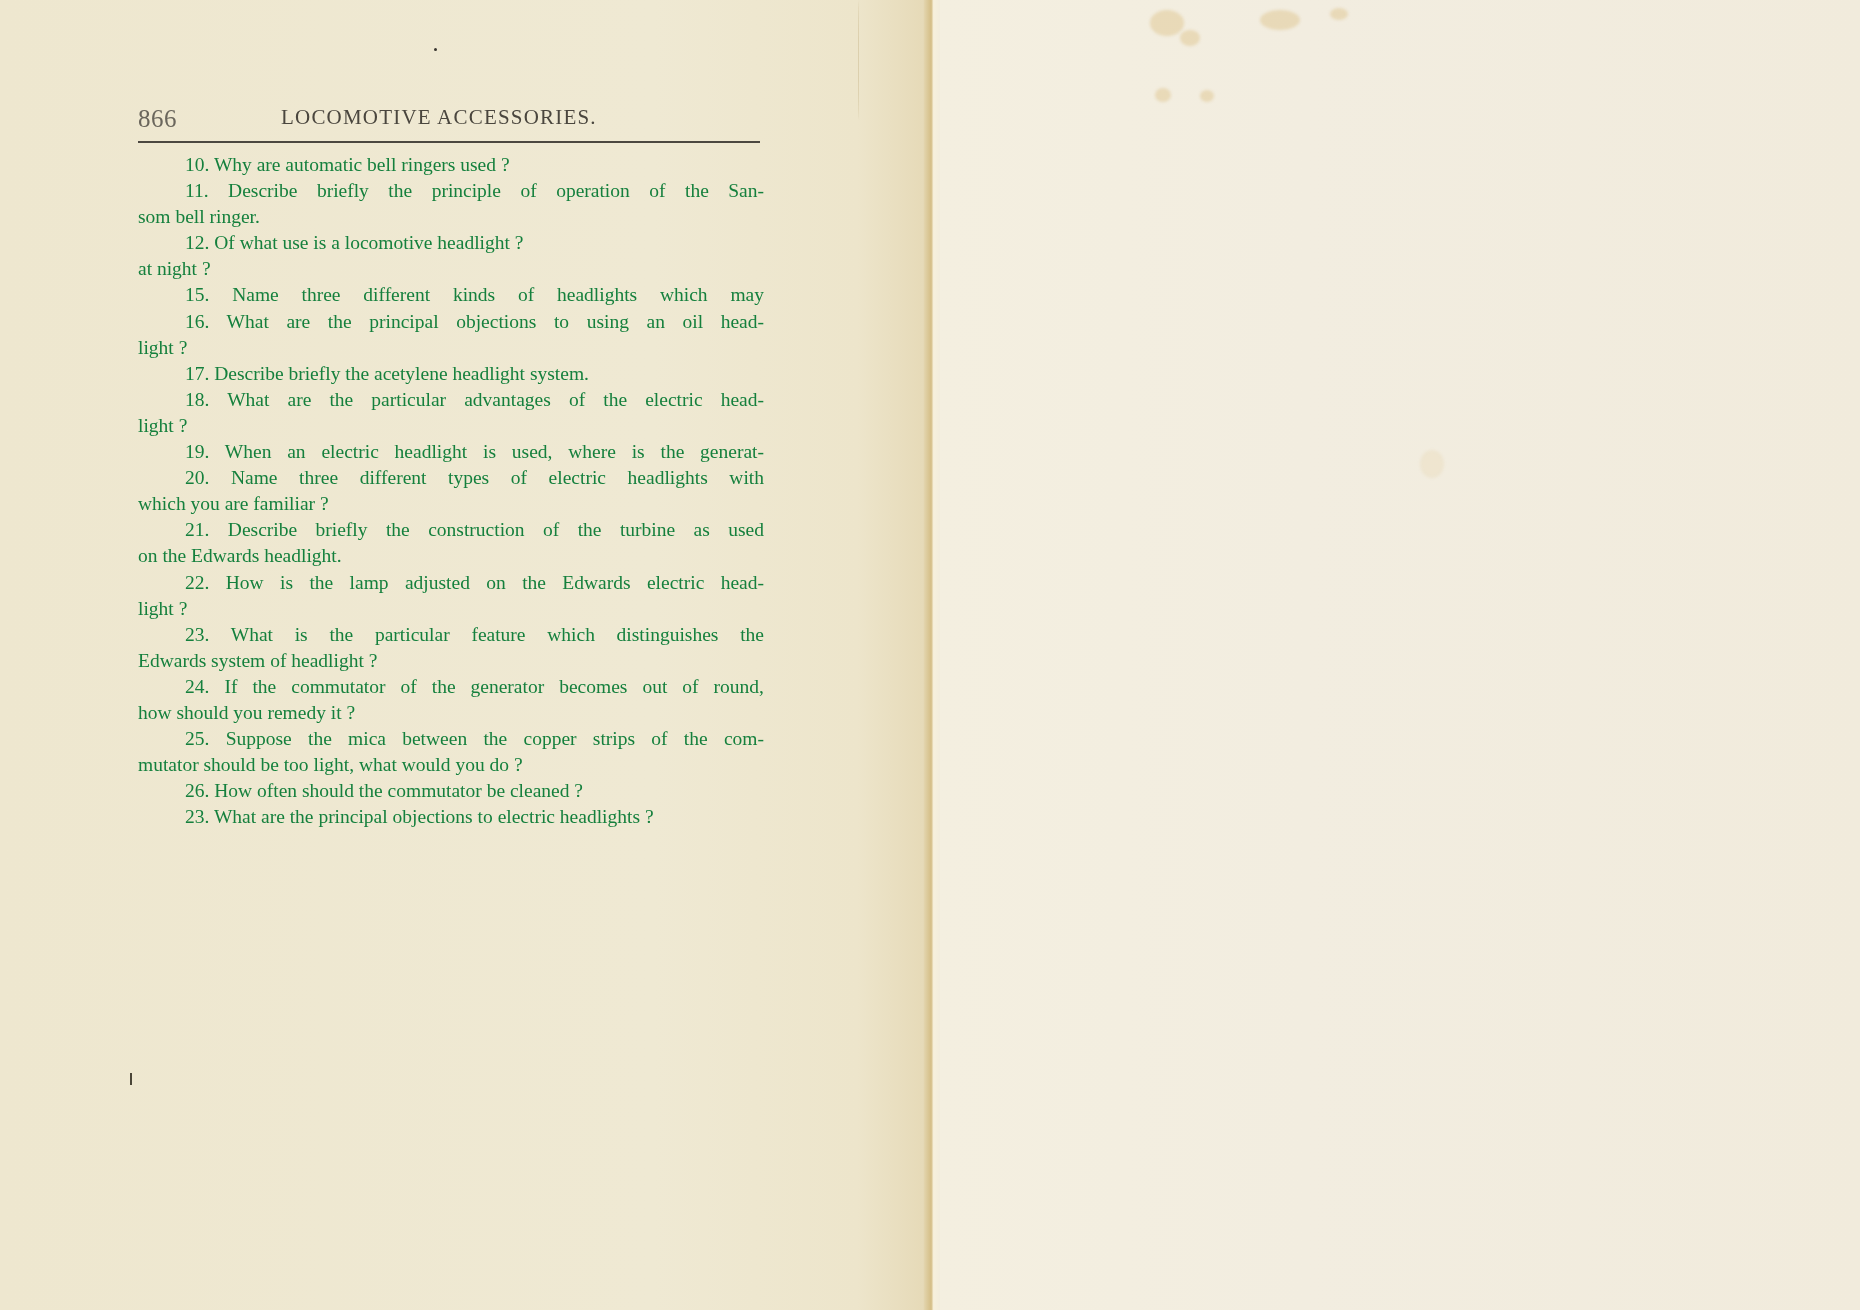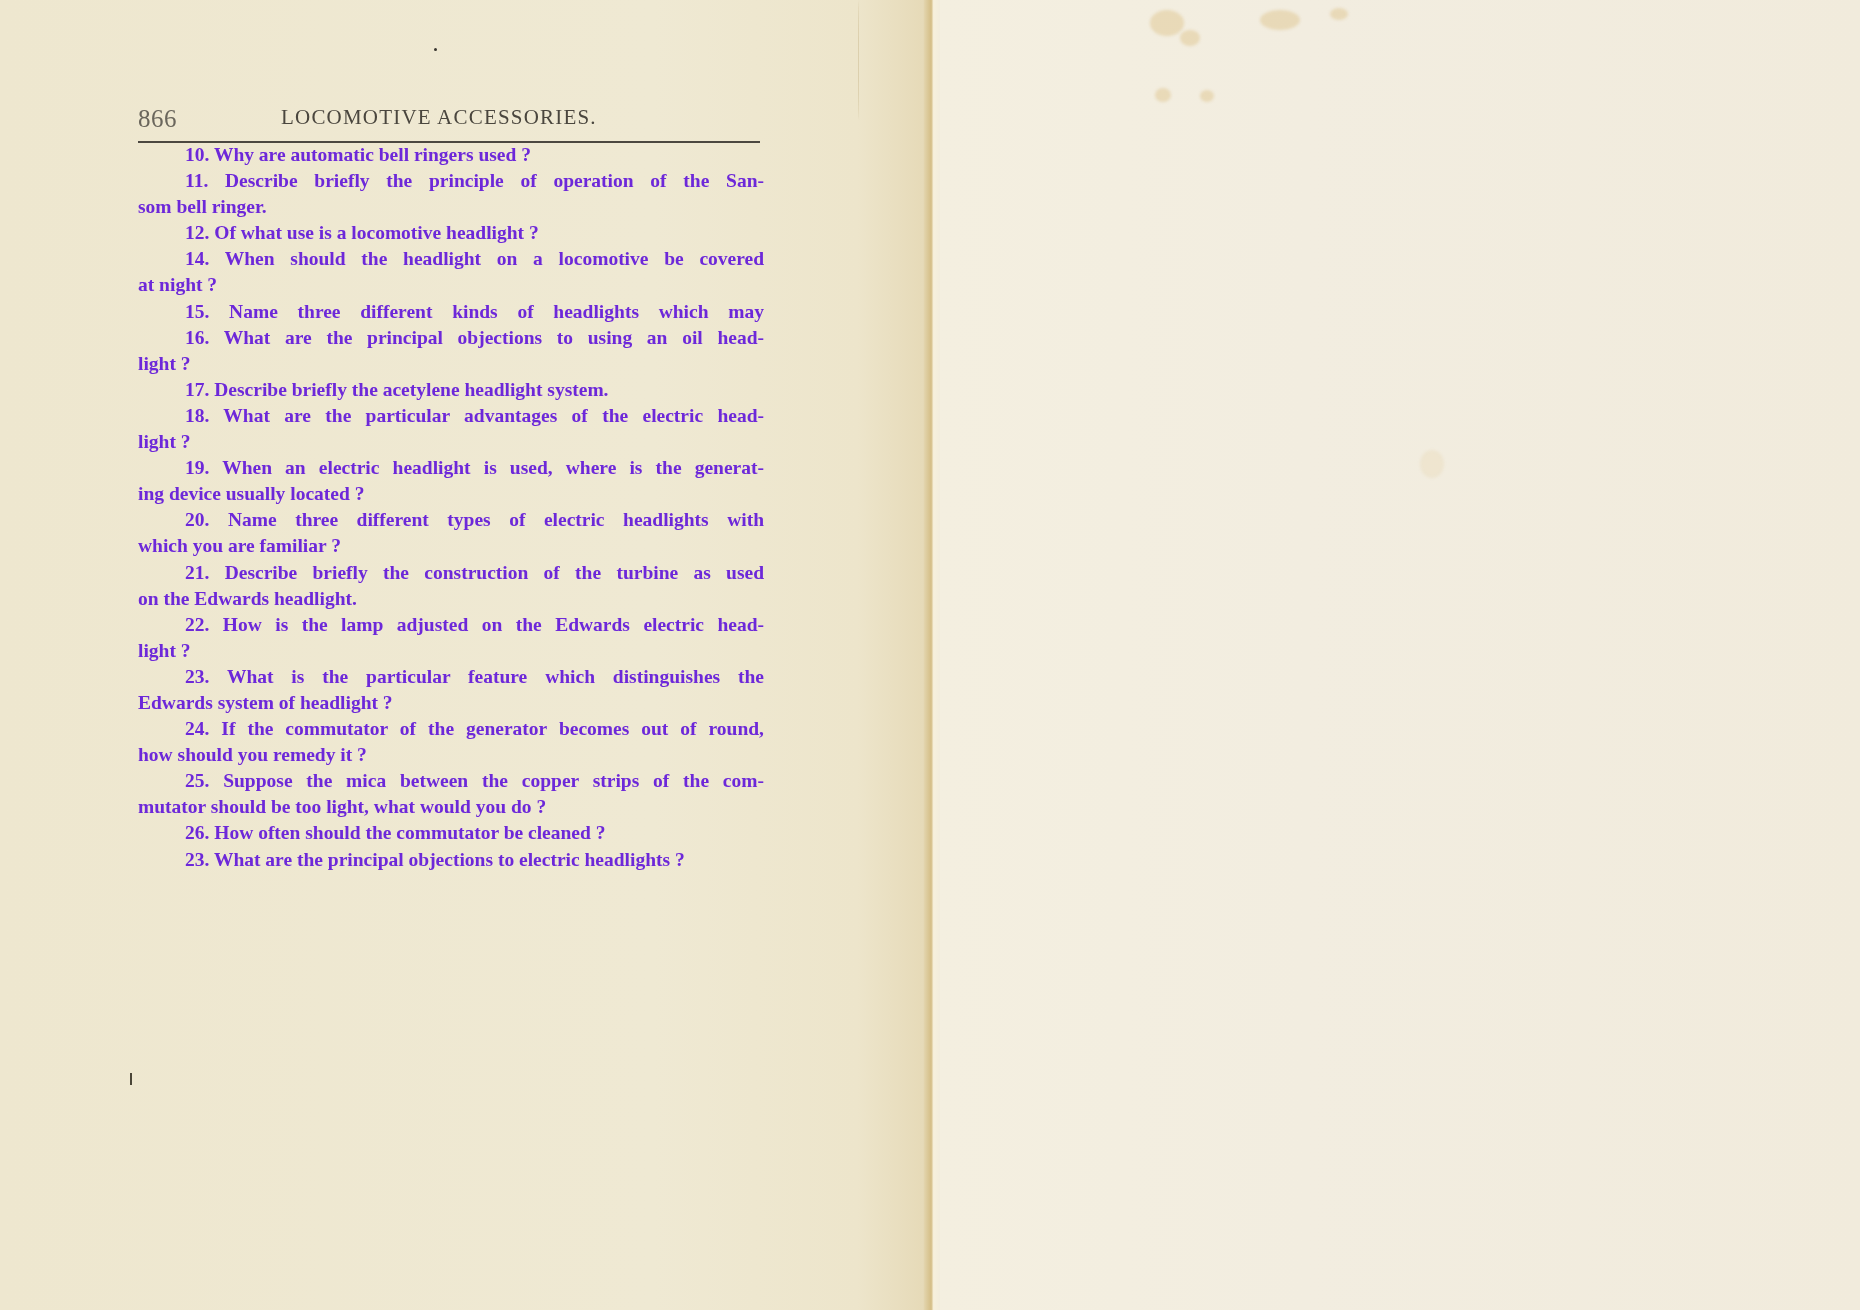--- a/index.html
+++ b/index.html
@@ -31,22 +31,22 @@
     position:absolute; left:138px; top:105px; width:622px; height:30px;
     color:#4a463e; font-size:21px; letter-spacing:0.5px;
   }
   .folio { position:absolute; left:0; top:0; color:#6a665c; font-size:25px; }
   .head-title { position:absolute; left:143px; top:0; letter-spacing:1.2px; }
   .head-rule {
     position:absolute; left:138px; top:141px; width:622px; height:0;
     border-top:2px solid #4c4840;
   }
   .body-text {
-    position:absolute; left:138px; top:142px; width:626px;
-    color:#6d28d9; font-size:19.5px; line-height:26.1px;font-weight:bold;
+    position:absolute; left:138px; top:152px; width:626px;
+    color:#15803d; font-size:19.5px; line-height:26.1px;
   }
   .q { margin:0; text-align:justify; text-align-last:left; text-indent:47px; }
   .show-through {
     position:absolute; left:140px; top:1100px; width:620px;
     color:rgba(180,170,140,0.12); font-size:20px; line-height:26px;
   }
   .bottom-mark { position:absolute; left:130px; top:1073px; width:2px; height:12px; background:#4a4538; }
 </style>
 </head>
 <body>
@@ -70,30 +70,28 @@
   <span class="folio">866</span>
   <span class="head-title">LOCOMOTIVE ACCESSORIES.</span>
 </div>
 <div class="head-rule"></div>
 
 <div class="body-text" id="body-text">
     <p class="q" style="text-indent: 47px; text-align-last: left;">10. Why are automatic bell ringers used ?</p>
     <p class="q" style="text-indent: 47px; text-align-last: justify;">11. Describe briefly the principle of operation of the San-</p>
     <p class="q" style="text-indent: 0px; text-align-last: left;">som bell ringer.</p>
     <p class="q" style="text-indent: 47px; text-align-last: left;">12. Of what use is a locomotive headlight ?</p>
-    <p class="q" style="text-indent: 47px; text-align-last: justify;">14. When should the headlight on a locomotive be covered</p>
     <p class="q" style="text-indent: 0px; text-align-last: left;">at night ?</p>
     <p class="q" style="text-indent: 47px; text-align-last: justify;">15. Name three different kinds of headlights which may</p>
     <p class="q" style="text-indent: 47px; text-align-last: justify;">16. What are the principal objections to using an oil head-</p>
     <p class="q" style="text-indent: 0px; text-align-last: left;">light ?</p>
     <p class="q" style="text-indent: 47px; text-align-last: left;">17. Describe briefly the acetylene headlight system.</p>
     <p class="q" style="text-indent: 47px; text-align-last: justify;">18. What are the particular advantages of the electric head-</p>
     <p class="q" style="text-indent: 0px; text-align-last: left;">light ?</p>
     <p class="q" style="text-indent: 47px; text-align-last: justify;">19. When an electric headlight is used, where is the generat-</p>
-    <p class="q" style="text-indent: 0px; text-align-last: left;">ing device usually located ?</p>
     <p class="q" style="text-indent: 47px; text-align-last: justify;">20. Name three different types of electric headlights with</p>
     <p class="q" style="text-indent: 0px; text-align-last: left;">which you are familiar ?</p>
     <p class="q" style="text-indent: 47px; text-align-last: justify;">21. Describe briefly the construction of the turbine as used</p>
     <p class="q" style="text-indent: 0px; text-align-last: left;">on the Edwards headlight.</p>
     <p class="q" style="text-indent: 47px; text-align-last: justify;">22. How is the lamp adjusted on the Edwards electric head-</p>
     <p class="q" style="text-indent: 0px; text-align-last: left;">light ?</p>
     <p class="q" style="text-indent: 47px; text-align-last: justify;">23. What is the particular feature which distinguishes the</p>
     <p class="q" style="text-indent: 0px; text-align-last: left;">Edwards system of headlight ?</p>
     <p class="q" style="text-indent: 47px; text-align-last: justify;">24. If the commutator of the generator becomes out of round,</p>
     <p class="q" style="text-indent: 0px; text-align-last: left;">how should you remedy it ?</p>

